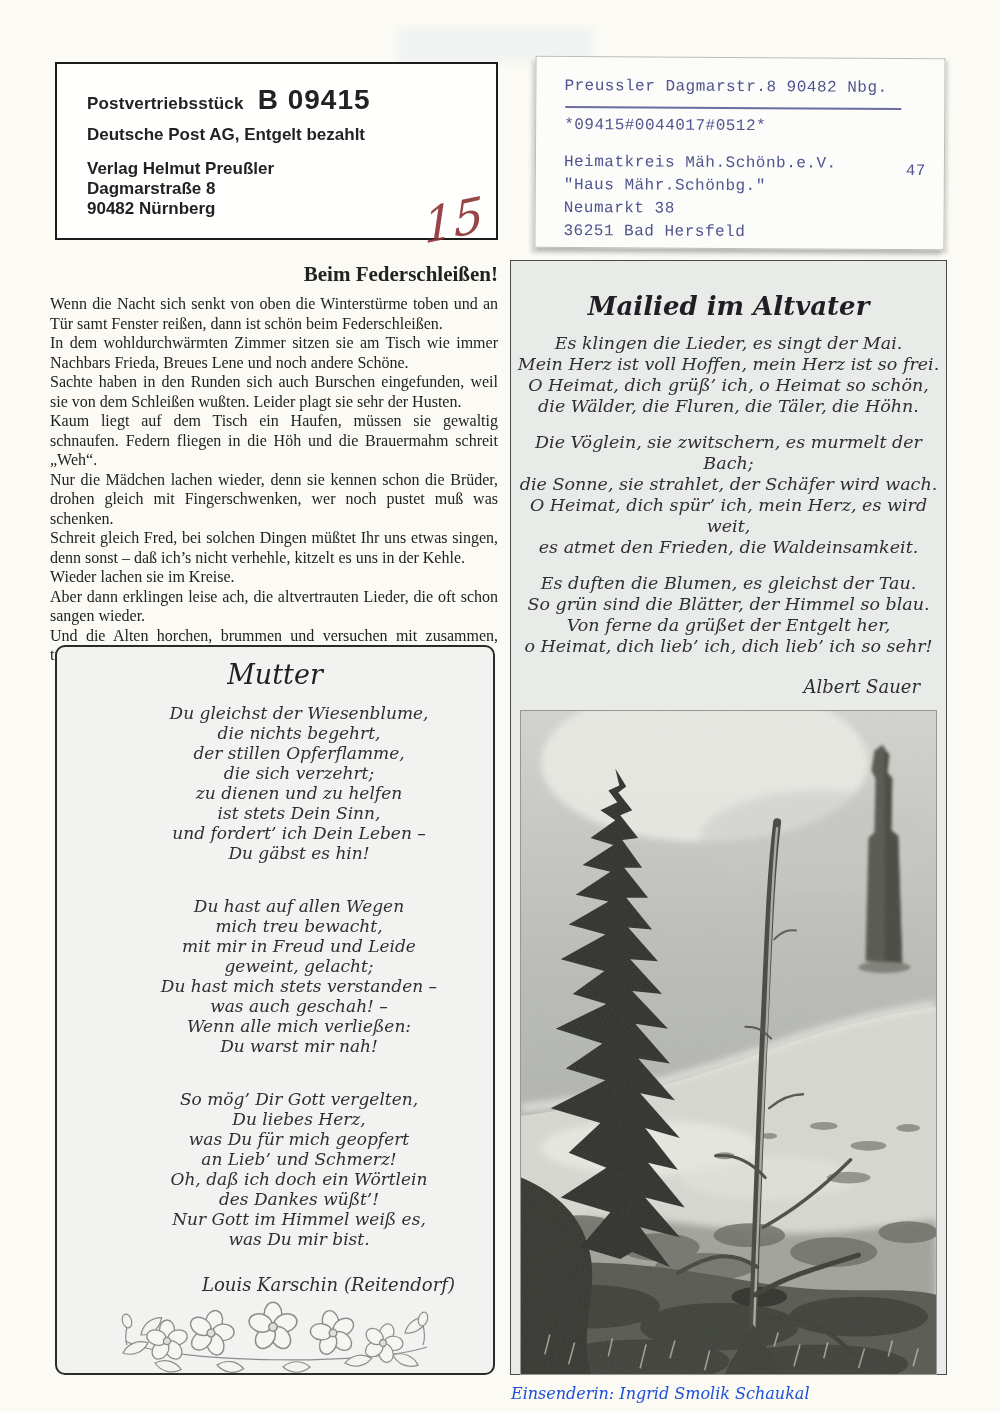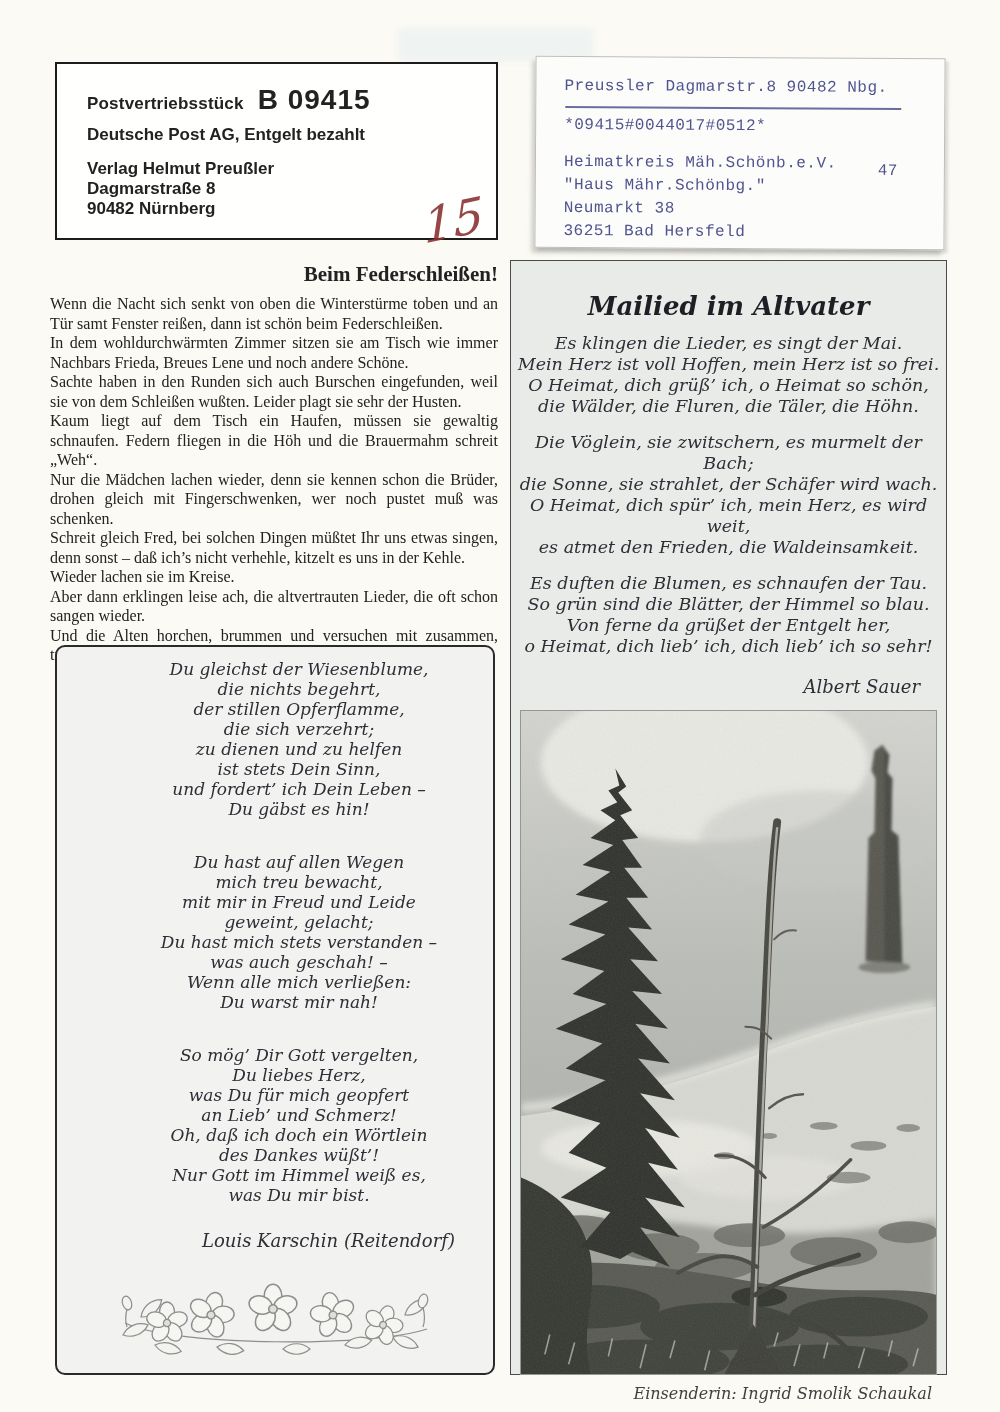--- a/index.html
+++ b/index.html
@@ -37,21 +37,21 @@
   .addr-label{position:absolute;left:535px;top:57px;width:410px;height:192px;
     background:#fcfcfa;border:1px solid #bdbdba;
     box-shadow:-3px 5px 4px rgba(120,120,120,.35),3px 3px 3px rgba(140,140,140,.28);
     transform:rotate(.35deg);
     font-family:"Liberation Mono","DejaVu Sans Mono",monospace;
     font-size:16px;letter-spacing:.5px;color:var(--c-typewriter_ink,#50548f);
     padding:20px 24px 0 28px;}
   .addr-underline{width:336px;border-top:2px solid var(--c-typewriter_ink,#50548f);
     margin:11px 0 8px 1px;opacity:.85;}
   .addr-recipient{margin-top:17px;line-height:23px;}
-  .addr-corner-num{position:absolute;top:103px;right:46px;}
+  .addr-corner-num{position:absolute;top:103px;right:18px;}
 
   
   .article{position:absolute;left:50px;top:262px;width:448px;}
   .article-title{font-size:21px;font-weight:bold;text-align:right;margin-bottom:7px;}
   .article-body{font-size:16px;line-height:19.5px;text-align:justify;}
   .article-body .para{margin:0;}
   .article-author{font-style:italic;font-size:17px;text-align:right;margin-top:3px;
     padding-right:6px;}
 
   
@@ -62,21 +62,21 @@
     font-size:26px;text-align:center;color:#1e1e24;margin-bottom:12px;}
   .stanza{font-family:"DejaVu Serif",serif;font-style:italic;
     font-size:17.5px;line-height:21px;text-align:center;
     color:var(--c-poem_ink,#2e2e35);margin-bottom:15px;}
   .poem-author{font-family:"DejaVu Serif",serif;font-style:italic;font-size:18px;
     text-align:right;color:var(--c-poem_ink,#2e2e35);margin:4px 26px 0 0;}
   .painting{width:417px;height:668px;margin:13px auto 0;border:1px solid #979792;
     background:#b9bbb7;}
   .painting svg{display:block;width:100%;height:100%;}
   .painting-caption{font-family:"DejaVu Serif",serif;font-style:italic;font-size:16px;
-    text-align:right;color:#404040;margin:9px 14px 0 0;}
+    color:#1d4ed8;margin:9px 14px 0 0;}
 
   
   .mutter-box{position:absolute;left:55px;top:645px;width:440px;height:730px;
     background:var(--c-box_light_bg,#f2f3f1);border:2px solid var(--c-border_dark,#2a2a2a);
     border-radius:10px;display:flex;flex-direction:column;padding-top:12px;}
   .mutter-box .poem-title{font-weight:normal;font-size:27px;margin-bottom:13px;}
   .mutter-box .stanza{font-size:17px;line-height:20px;margin-bottom:33px;padding-left:48px;}
   .mutter-box .poem-author{margin:-8px 38px 0 0;}
   .garland{margin:auto auto 4px;width:340px;height:92px;}
 </style>
@@ -138,21 +138,21 @@
         <div class="line">O Heimat, dich grüß’ ich, o Heimat so schön,</div>
         <div class="line">die Wälder, die Fluren, die Täler, die Höhn.</div>
       </div>
     <div class="stanza">
         <div class="line">Die Vöglein, sie zwitschern, es murmelt der Bach;</div>
         <div class="line">die Sonne, sie strahlet, der Schäfer wird wach.</div>
         <div class="line">O Heimat, dich spür’ ich, mein Herz, es wird weit,</div>
         <div class="line">es atmet den Frieden, die Waldeinsamkeit.</div>
       </div>
     <div class="stanza">
-        <div class="line">Es duften die Blumen, es schnaufen der Tau.</div>
+        <div class="line">Es duften die Blumen, es gleichst der Tau.</div>
         <div class="line">So grün sind die Blätter, der Himmel so blau.</div>
         <div class="line">Von ferne da grüßet der Entgelt her,</div>
         <div class="line">o Heimat, dich lieb’ ich, dich lieb’ ich so sehr!</div>
       </div>
     <div class="poem-author">Albert Sauer</div>
 
     <div class="painting">
       <svg viewBox="0 0 418 668" preserveAspectRatio="none">
         <defs>
           <linearGradient id="sky" x1="0" y1="0" x2="0" y2="1">
@@ -255,20 +255,21 @@
             <path d="M255,640 l4,-14"></path>
         </g>
 
         <rect x="0" y="0" width="418" height="668" filter="url(#grain)" opacity=".35"></rect>
       </svg>
     </div>
     <div class="painting-caption">Einsenderin: Ingrid Smolik Schaukal</div>
   </div>
 
   <div class="mutter-box">
+    <div class="poem-title">Mutter</div>
     <div class="stanza">
         <div class="line">Du gleichst der Wiesenblume,</div>
         <div class="line">die nichts begehrt,</div>
         <div class="line">der stillen Opferflamme,</div>
         <div class="line">die sich verzehrt;</div>
         <div class="line">zu dienen und  zu helfen</div>
         <div class="line">ist stets Dein Sinn,</div>
         <div class="line">und fordert’ ich Dein Leben –</div>
         <div class="line">Du gäbst es hin!</div>
       </div>

